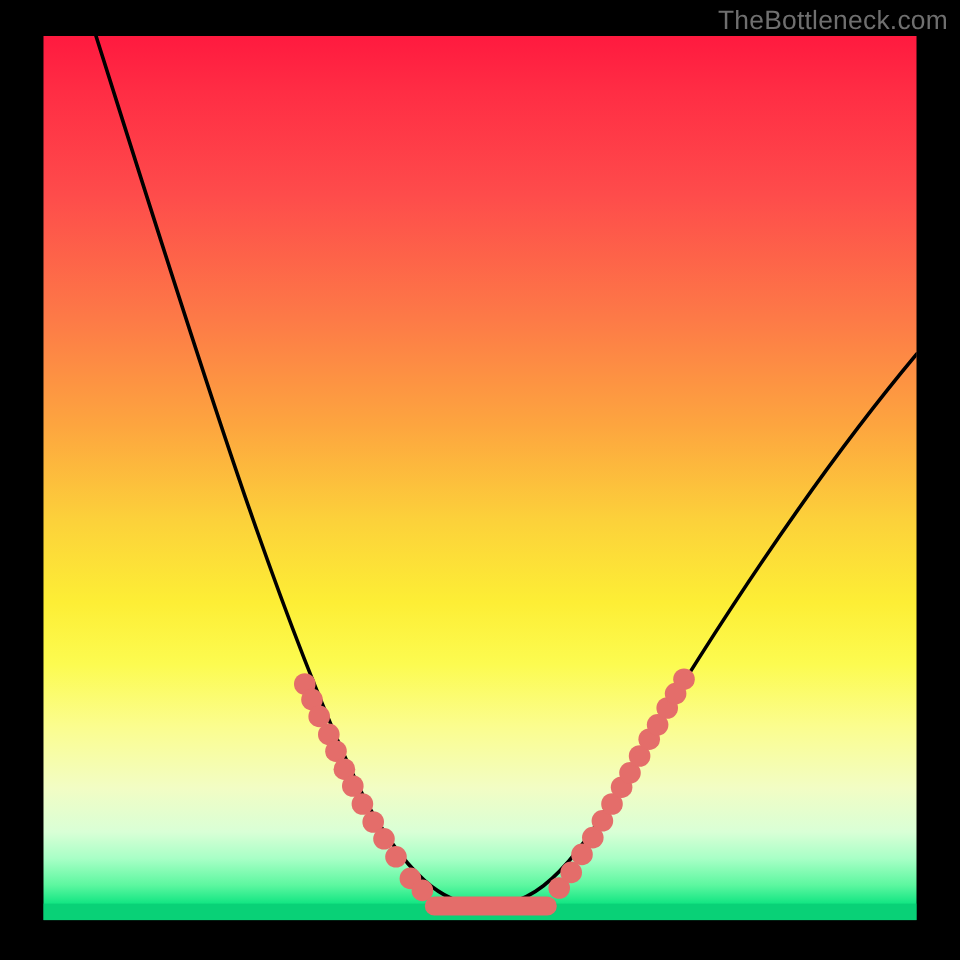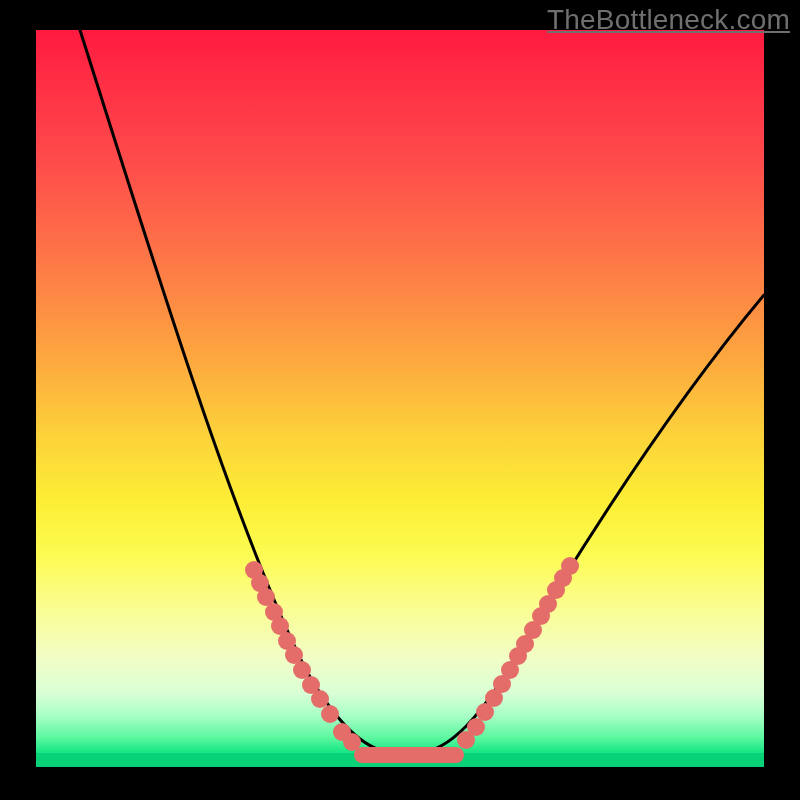--- a/index.html
+++ b/index.html
@@ -14,25 +14,24 @@
   .stage {
     position: relative;
     width: 800px;
     height: 800px;
   }
   .watermark {
     position: absolute;
     top: 4px;
     right: 10px;
     color: #6f6f6f;
-    font-size: 28px;
+    font-size: 22px;
     font-weight: 500;
     letter-spacing: 0.2px;
     z-index: 20;
-    text-decoration: underline;
   }
   .plot-area {
     position: absolute;
     left: 36px;
     top: 30px;
     width: 728px;
     height: 737px;
     overflow: hidden;
     z-index: 2;
   }

